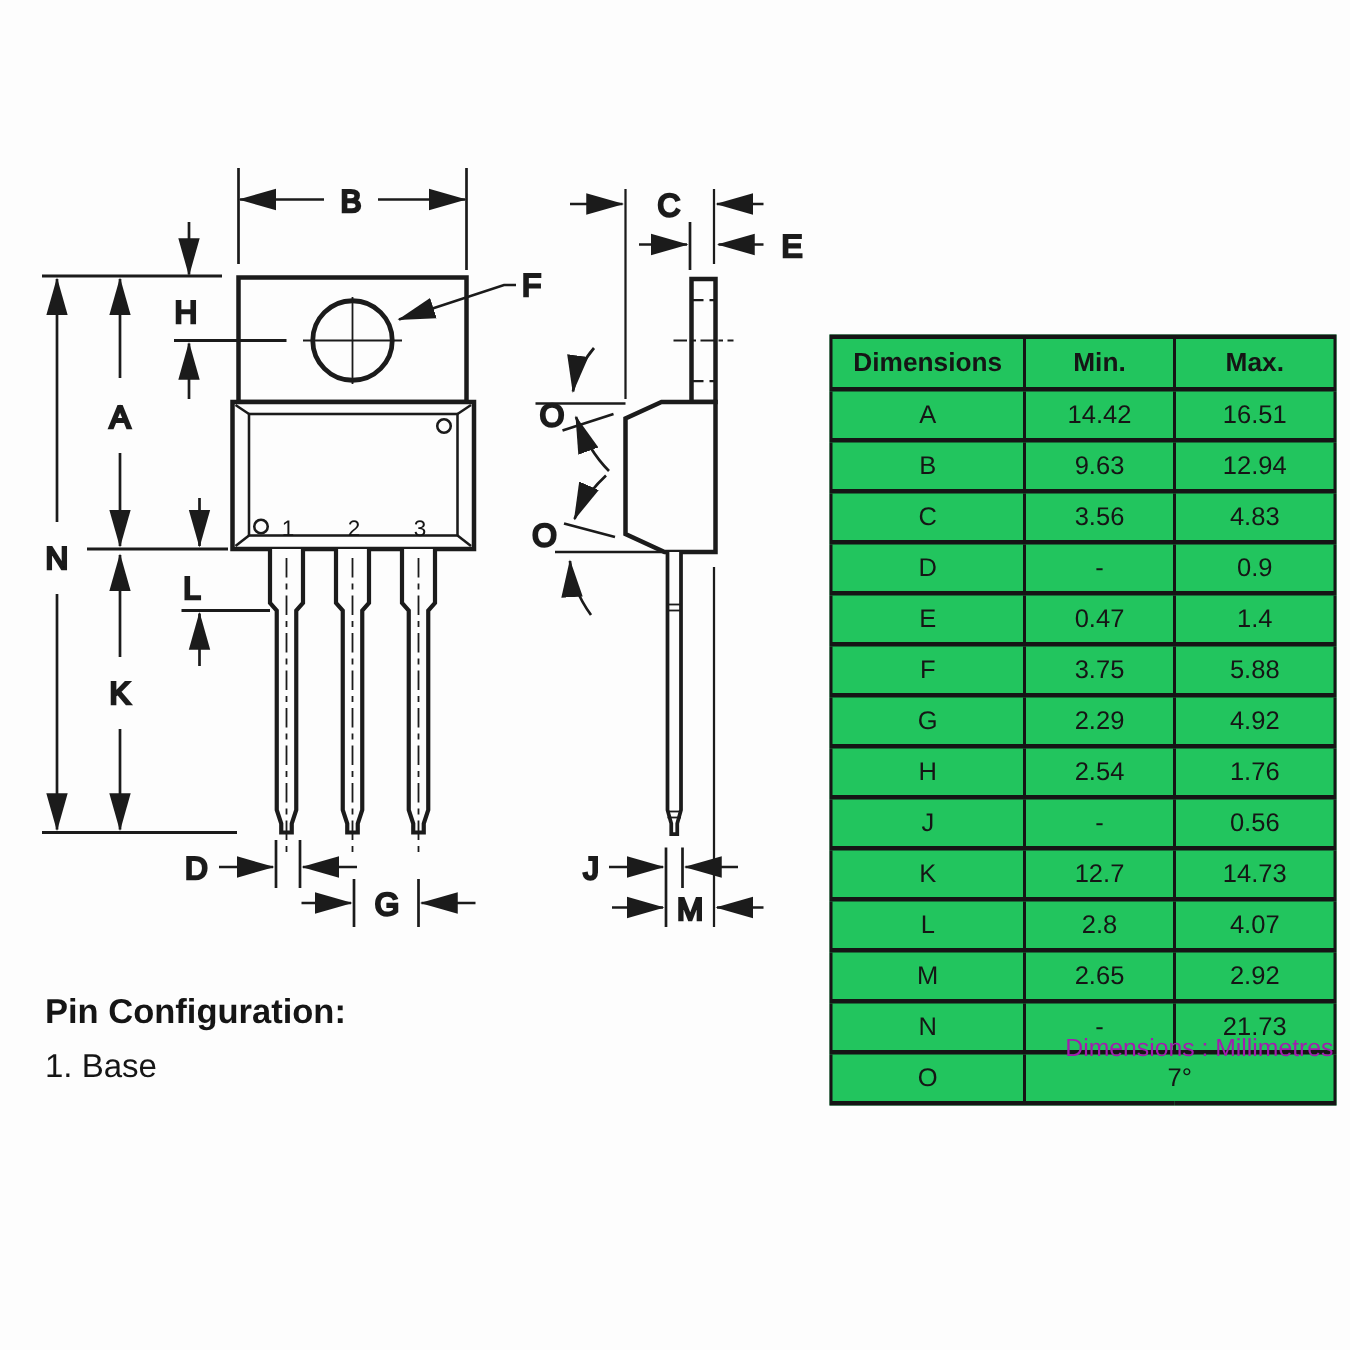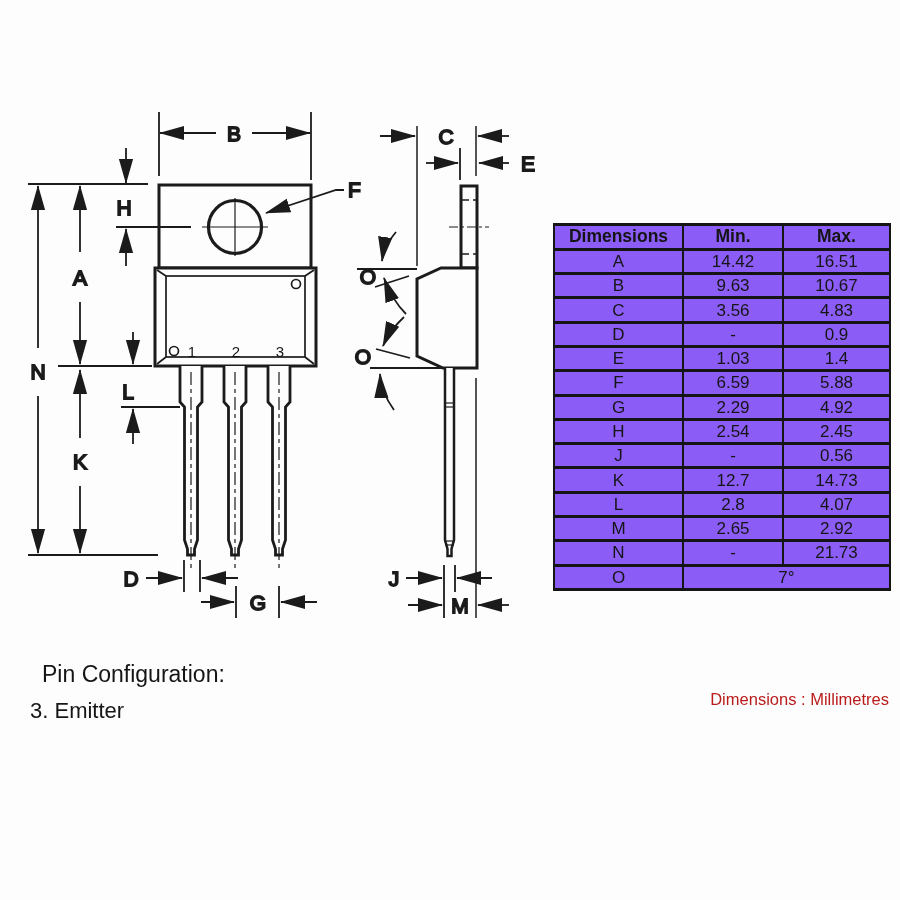--- a/index.html
+++ b/index.html
@@ -12,39 +12,39 @@
     overflow:hidden;
   }
   #canvas{position:absolute;left:0;top:0;width:900px;height:900px;}
   svg text{font-family:"Liberation Sans",sans-serif;fill:#151515;}
   .dim-label{font-size:21px;}
   .pin-num{font-size:15px;}
 
   
   #dims-table{
     position:absolute;left:553px;top:223px;
-    width:336px;height:368px;
+    width:336px;height:514px;
     border-collapse:collapse;table-layout:fixed;
-    background:#8b5cf6;
+    background:#22c55e;
   }
   #dims-table th,#dims-table td{
     border:2px solid #151515;
     border-top-width:3px;border-bottom-width:3px;
     text-align:center;vertical-align:middle;
     padding:0;font-size:17px;line-height:1;
   }
   #dims-table th{font-weight:bold;font-size:17.5px;}
   #table-caption{
     position:absolute;left:560px;top:690px;width:329px;
-    text-align:right;font-size:16.5px;color:#b91c1c;
+    text-align:right;font-size:16.5px;color:#a21caf;
   }
 
   
   #pin-config{position:absolute;left:30px;top:661px;}
-  #pin-config .pc-title{font-size:23px;font-weight:normal;margin:0 0 10px 12px;}
+  #pin-config .pc-title{font-size:23px;font-weight:bold;margin:0 0 10px 0;}
   #pin-config .pc-item{font-size:22px;margin:0 0 11px 0;}
 </style>
 </head>
 <body>
 
 <div id="canvas">
 
   <svg width="560" height="660" viewBox="0 0 560 660">
     <defs>
       <marker id="ah" viewBox="0 0 12 8" refX="11.5" refY="4" markerWidth="14" markerHeight="9.5" orient="auto-start-reverse">
@@ -237,51 +237,51 @@
       <th>Max.</th>
     </tr>
     <tr>
       <td>A</td>
           <td>14.42</td>
           <td>16.51</td>
         </tr>
     <tr>
       <td>B</td>
           <td>9.63</td>
-          <td>10.67</td>
+          <td>12.94</td>
         </tr>
     <tr>
       <td>C</td>
           <td>3.56</td>
           <td>4.83</td>
         </tr>
     <tr>
       <td>D</td>
           <td>-</td>
           <td>0.9</td>
         </tr>
     <tr>
       <td>E</td>
-          <td>1.03</td>
+          <td>0.47</td>
           <td>1.4</td>
         </tr>
     <tr>
       <td>F</td>
-          <td>6.59</td>
+          <td>3.75</td>
           <td>5.88</td>
         </tr>
     <tr>
       <td>G</td>
           <td>2.29</td>
           <td>4.92</td>
         </tr>
     <tr>
       <td>H</td>
           <td>2.54</td>
-          <td>2.45</td>
+          <td>1.76</td>
         </tr>
     <tr>
       <td>J</td>
           <td>-</td>
           <td>0.56</td>
         </tr>
     <tr>
       <td>K</td>
           <td>12.7</td>
           <td>14.73</td>
@@ -306,16 +306,16 @@
       <td colspan="2">7°</td>
         </tr>
   </tbody>
     </table>
 
   <div id="table-caption">Dimensions : Millimetres</div>
 
   
   <div id="pin-config">
     <div class="pc-title">Pin Configuration:</div>
-    <div class="pc-item">3. Emitter</div>
+    <div class="pc-item">1. Base</div>
   </div>
 
 </div>
 
 </body></html>

